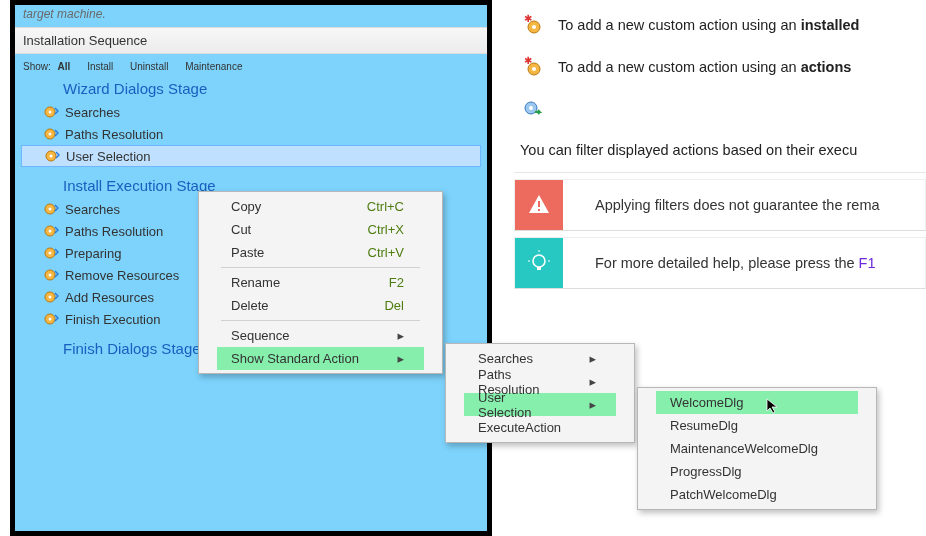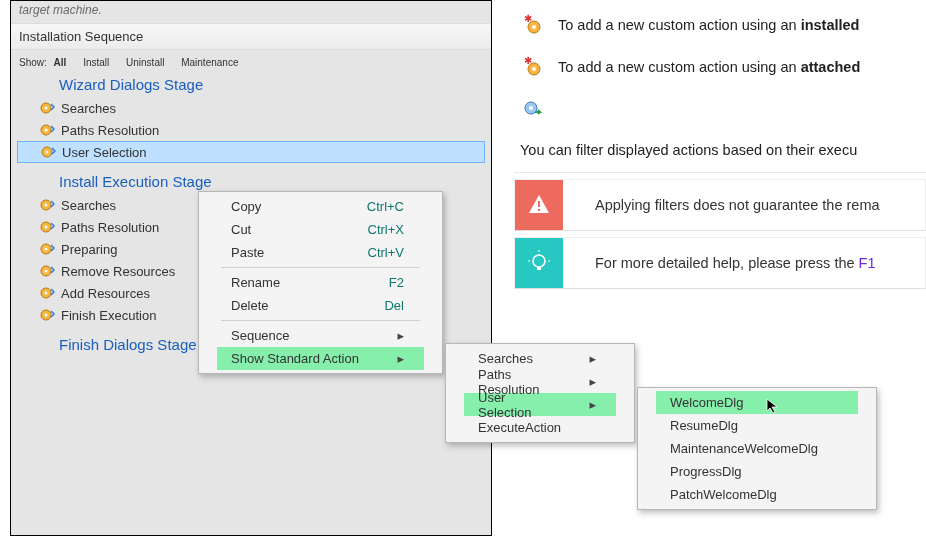--- a/index.html
+++ b/index.html
@@ -11,22 +11,22 @@
     background: #fff;
     width: 926px;
     height: 536px;
     overflow: hidden;
     position: relative;
   }
   .left-pane {
     position: absolute;
     left: 10px; top: 0;
     width: 482px; height: 536px;
-    border: 1px solid #000000;
-    background: #e5e5e5;
+    border: 5px solid #000000;
+    background: #7dd3fc;
   }
   .hint {
     font-style: italic;
     color: #6a6a6a;
     padding: 2px 6px 6px 8px;
     font-size: 12px;
   }
   .section-header {
     background: linear-gradient(#f7f7f7,#ececec);
     border-top: 1px solid #ddd;
@@ -114,21 +114,21 @@
     padding: 3px 18px;
     font-size: 13px;
   }
   .menu .row {
     display:flex; justify-content:space-between; align-items:center;
     padding: 3px 20px 3px 14px;
     height: 23px;
     cursor: default;
   }
   .menu .row.hl { background:#86efac; }
-  .menu .row .short { color:#0f766e; margin-left: 30px; }
+  .menu .row .short { color:#4d7c0f; margin-left: 30px; }
   .menu .row .arrow { color:#444; margin-left: 30px; }
   .menu hr { border:none; border-top:1px solid #d0d0d0; margin:3px 4px; }
 
   .cursor {
     position:absolute;
     width:16px; height:16px;
     pointer-events:none;
   }
 </style>
 </head>
@@ -259,21 +259,21 @@
     <span class="txt"><span>To add a new custom action using an </span><b>installed</b></span>
   </div>
   <div class="help-line">
     <span class="iconbox">
         <svg width="22" height="22" viewBox="0 0 22 22">
           <circle cx="12" cy="13" r="6" fill="#f5b642" stroke="#b97a12"></circle>
           <circle cx="12" cy="13" r="2" fill="#fff"></circle>
           <text x="2" y="8" font-size="10" fill="#d33">✱</text>
         </svg>
       </span>
-    <span class="txt"><span>To add a new custom action using an </span><b>attached</b></span>
+    <span class="txt"><span>To add a new custom action using an </span><b>actions</b></span>
   </div>
   <div class="help-line">
     <span class="iconbox">
         <svg width="22" height="22" viewBox="0 0 22 22">
           <circle cx="9" cy="10" r="6" fill="#9cc8f0" stroke="#3a7abf"></circle>
           <circle cx="9" cy="10" r="2" fill="#fff"></circle>
           <path d="M13 14l5 0-2-2m2 2-2 2" fill="none" stroke="#2a9d4a" stroke-width="1.8"></path>
         </svg>
       </span>
   </div>

